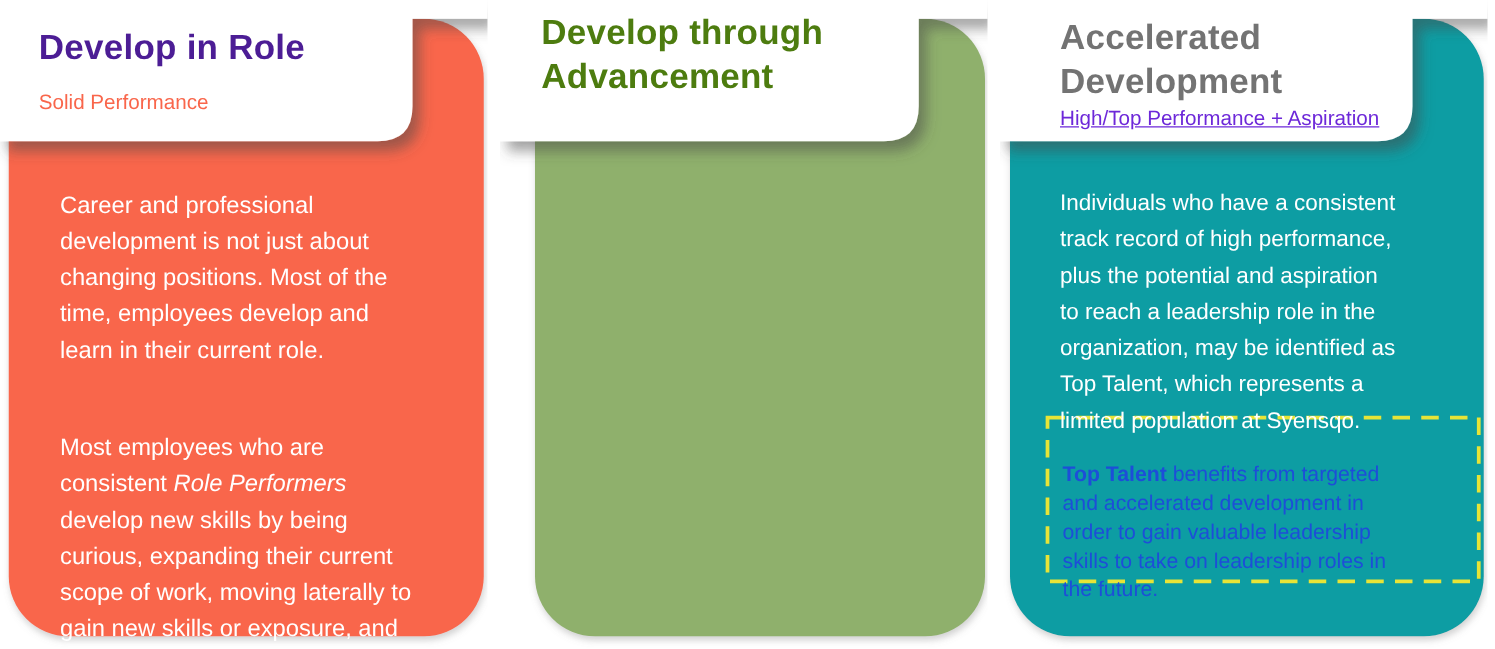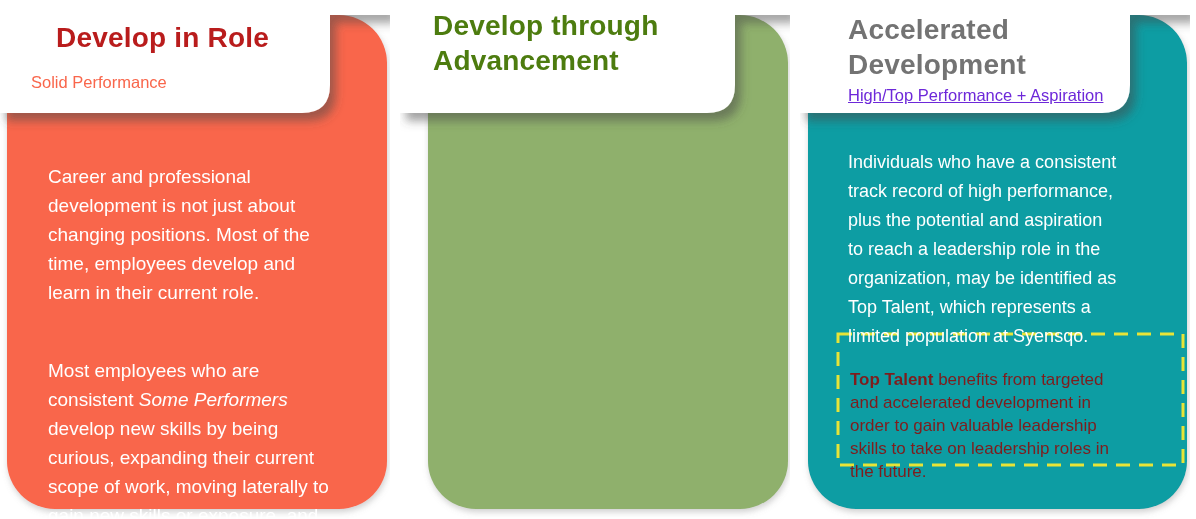--- a/index.html
+++ b/index.html
@@ -5,54 +5,54 @@
   html,body{margin:0;padding:0;background:#ffffff;}
   body{width:1196px;height:519px;position:relative;overflow:hidden;
        font-family:"Liberation Sans",sans-serif;}
   .card{position:absolute;top:0;width:390px;height:519px;}
   .card svg{position:absolute;left:0;top:0;width:390px;height:519px;display:block;}
   .hdr-title{position:absolute;margin:0;font-size:28px;line-height:35px;font-weight:600;
              letter-spacing:.2px;white-space:pre-line;}
   .hdr-sub{position:absolute;margin:0;font-size:16.5px;line-height:20px;font-weight:400;}
   .body-text{position:absolute;color:#ffffff;font-size:19px;line-height:29px;
              white-space:pre-line;}
-  .body-text p{margin:12px 0 20px 0;}
+  .body-text p{margin:0 0 20px 0;}
   .body-text p:last-child{margin:0;}
   .italic{font-style:italic;}
-  .box-text{position:absolute;color:#7f1d1d;font-size:17px;line-height:23px;
+  .box-text{position:absolute;color:#1d4ed8;font-size:17px;line-height:23px;
             white-space:pre-line;}
   .box-text b{font-weight:700;}
   .c3-body{font-size:18px;}
 </style>
 </head>
 <body>
 
 <div class="card" style="left:0;">
   <svg viewBox="0 0 390 519">
     <defs>
       <filter id="swooshShadow" x="-20%" y="-20%" width="140%" height="140%">
         <feDropShadow dx="6" dy="8" stdDeviation="5" flood-color="#444444" flood-opacity="0.5"></feDropShadow>
       </filter>
       <filter id="bodyShadow" x="-10%" y="-10%" width="120%" height="120%">
         <feDropShadow dx="1" dy="3" stdDeviation="3" flood-color="#777777" flood-opacity="0.35"></feDropShadow>
       </filter>
     </defs>
     <rect x="7" y="15" width="380" height="494" rx="48" filter="url(#bodyShadow)" fill="#F9664B"></rect>
     <path d="M0,0 L390,0 L390,15 L330,15 L330,85 Q330,113 302,113 L0,113 Z" fill="#ffffff" filter="url(#swooshShadow)"></path>
   </svg>
-  <h2 class="hdr-title accent-text" style="left: 31px; top: 20px; color: #b91c1c; margin-left: 25px;">Develop in Role</h2>
+  <h2 class="hdr-title accent-text" style="left: 31px; top: 20px; color: #4c1d95;">Develop in Role</h2>
   <p class="hdr-sub accent-text" style="left: 31px; top: 72px; color: rgb(249, 102, 75);">Solid Performance</p>
   <div class="body-text" style="left:48px;top:121px;width:302px;">
     <p>Career and professional
 development is not just about
 changing positions. Most of the
 time, employees develop and
 learn in their current role.</p>
     <p><span>Most employees who are
-consistent </span><span class="italic">Some Performers</span><span>
+consistent </span><span class="italic">Role Performers</span><span>
 develop new skills by being
 curious, expanding their current
 scope of work, moving laterally to
 gain new skills or exposure, and
 exploring the learning
 opportunities available to them.</span></p>
   </div>
 </div>
 
 <div class="card" style="left:400px;">

